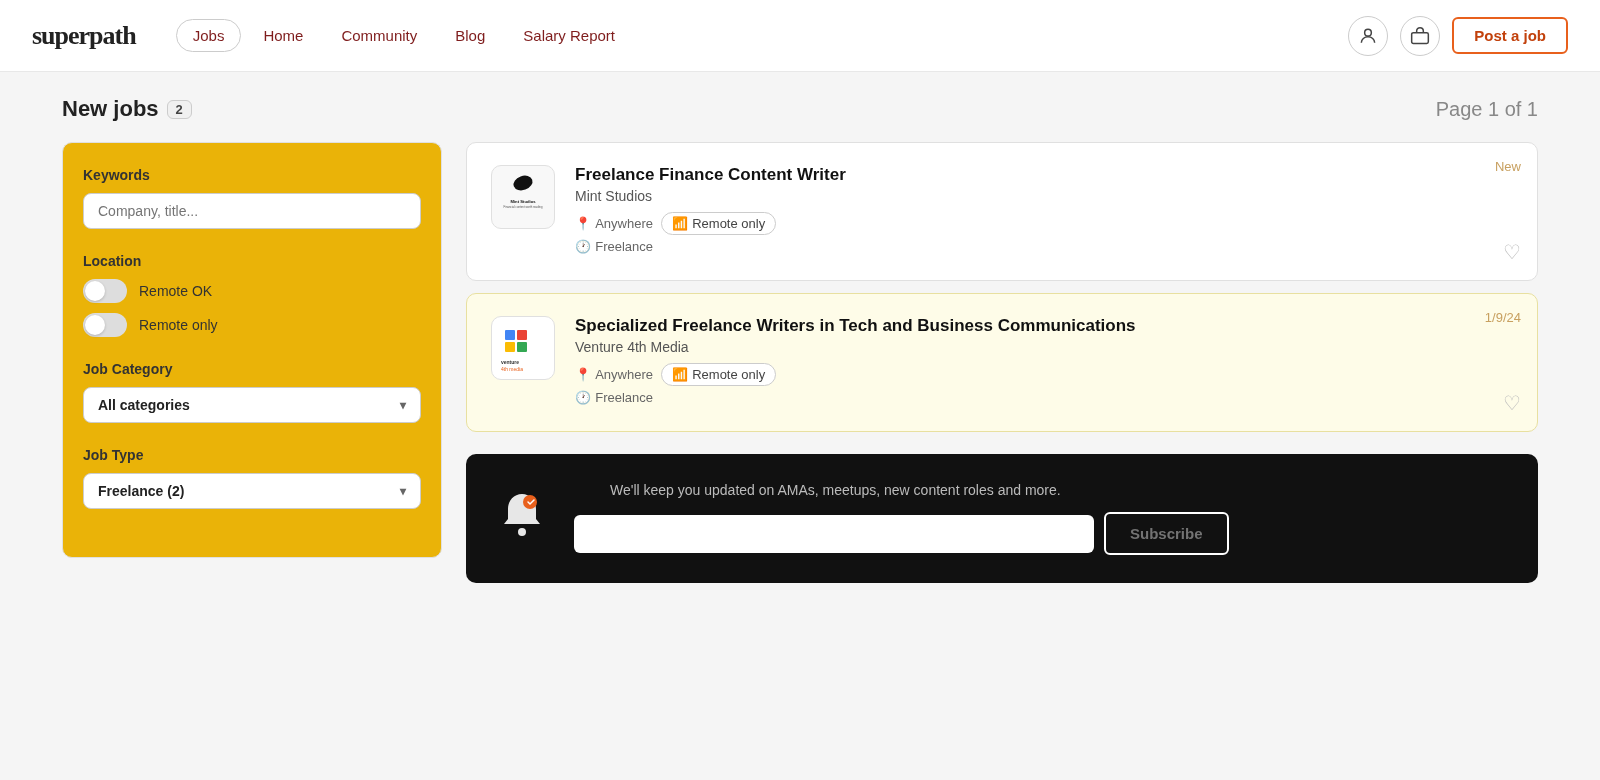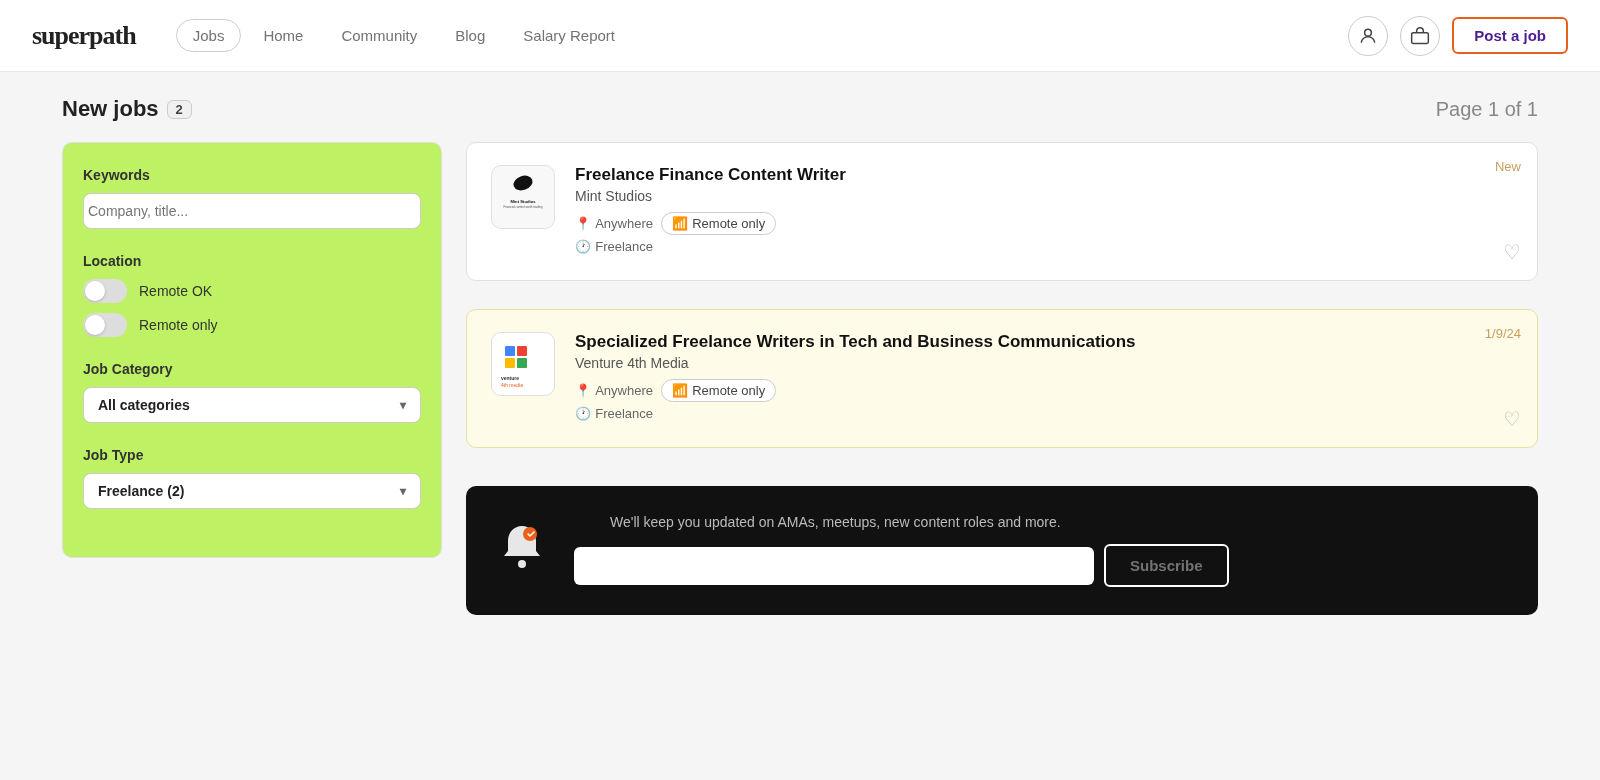--- a/index.html
+++ b/index.html
@@ -2,53 +2,53 @@
 <html><head>
   <meta charset="utf-8">
   <style>
     * { box-sizing: border-box; margin: 0; padding: 0; }
     body { font-family: -apple-system, BlinkMacSystemFont, 'Segoe UI', sans-serif; background: #f5f5f5; color: #222; font-size: 15px; }
 
     
     .header { background: #fff; display: flex; align-items: center; padding: 0 32px; height: 72px; border-bottom: 1px solid #e8e8e8; }
     .logo { font-size: 26px; font-weight: 900; font-family: Georgia, serif; margin-right: 40px; letter-spacing: -1px; }
     nav { display: flex; align-items: center; gap: 6px; flex: 1; }
-    .nav-item { padding: 7px 16px; border-radius: 24px; cursor: pointer; font-size: 15px; color: #737373; text-decoration: none; }
+    .nav-item { padding: 7px 16px; border-radius: 24px; cursor: pointer; font-size: 15px; color: #7f1d1d; text-decoration: none; }
     .nav-item.active { border: 1.5px solid #ccc; font-weight: 500; }
     .header-right { display: flex; align-items: center; gap: 12px; margin-left: auto; }
     .icon-btn { width: 40px; height: 40px; border: 1.5px solid #ccc; border-radius: 50%; display: flex; align-items: center; justify-content: center; cursor: pointer; background: #fff; font-size: 18px; }
-    .post-job-btn { padding: 8px 20px; border: 2px solid #e8601c; border-radius: 6px; color: #4c1d95; font-weight: 600; font-size: 15px; cursor: pointer; background: #fff; white-space: nowrap; }
+    .post-job-btn { padding: 8px 20px; border: 2px solid #e8601c; border-radius: 6px; color: #c2410c; font-weight: 600; font-size: 15px; cursor: pointer; background: #fff; white-space: nowrap; }
 
     
     .page { max-width: 1540px; margin: 0 auto; padding: 24px 32px; }
     .page-header { display: flex; align-items: center; justify-content: space-between; margin-bottom: 20px; }
     .page-title { font-size: 22px; font-weight: 800; display: flex; align-items: center; gap: 8px; text-align: center; }
     .badge { background: #f0f0f0; border: 1.5px solid #ccc; border-radius: 6px; font-size: 13px; font-weight: 700; padding: 1px 8px; color: #444; }
     .pagination-label { font-size: 20px; color: #888; }
 
     .content { display: flex; gap: 24px; }
 
     
-    .sidebar { width: 380px; min-width: 340px; background: #bef264; border-radius: 10px; border: 1px solid #e0e0e0; padding: 24px 20px; height: fit-content; }
+    .sidebar { width: 380px; min-width: 340px; background: #eab308; border-radius: 10px; border: 1px solid #e0e0e0; padding: 24px 20px; height: fit-content; }
     .filter-section { margin-bottom: 24px; }
     .filter-label { font-size: 14px; font-weight: 600; margin-bottom: 10px; color: #333; }
-    .search-input { width: 100%; padding: 9px 4px; border: 1.5px solid #ccc; border-radius: 8px; font-size: 14px; color: #aaa; outline: none; }
+    .search-input { width: 100%; padding: 9px 14px; border: 1.5px solid #ccc; border-radius: 8px; font-size: 14px; color: #aaa; outline: none; }
 
     
     .toggle-row { display: flex; align-items: center; gap: 12px; margin-bottom: 10px; }
     .toggle { width: 44px; height: 24px; background: #ddd; border-radius: 12px; position: relative; cursor: pointer; flex-shrink: 0; }
     .toggle-knob { width: 20px; height: 20px; background: #fff; border-radius: 50%; position: absolute; top: 2px; left: 2px; box-shadow: 0 1px 3px rgba(0,0,0,0.2); }
     .toggle-label { font-size: 14px; color: #333; }
 
     
     .dropdown { width: 100%; padding: 9px 14px; border: 1.5px solid #ccc; border-radius: 8px; font-size: 14px; font-weight: 600; color: #222; background: #fff; cursor: pointer; display: flex; align-items: center; justify-content: space-between; }
     .dropdown-arrow { font-size: 12px; color: #666; }
 
     
-    .jobs-list { flex: 1; display: flex; flex-direction: column; gap: 18px; }
+    .jobs-list { flex: 1; display: flex; flex-direction: column; gap: 2px; }
     .job-card { background: #fff; border: 1px solid #e0e0e0; border-radius: 10px; padding: 22px 24px; display: flex; align-items: flex-start; gap: 20px; position: relative; cursor: pointer; margin-bottom: 10px; }
     .job-card.highlighted { background: #fefce8; border-color: #e8e0a0; }
 
     .company-logo { width: 64px; height: 64px; border-radius: 10px; background: #f8f8f8; border: 1px solid #e0e0e0; display: flex; align-items: center; justify-content: center; flex-shrink: 0; overflow: hidden; }
 
     .job-info { flex: 1; }
     .job-title { font-size: 17px; font-weight: 700; margin-bottom: 3px; color: #111; }
     .company-name { font-size: 14px; color: #555; margin-bottom: 8px; }
     .job-meta { display: flex; flex-wrap: wrap; align-items: center; gap: 8px; margin-bottom: 4px; }
     .meta-item { display: flex; align-items: center; gap: 4px; font-size: 13px; color: #666; }

